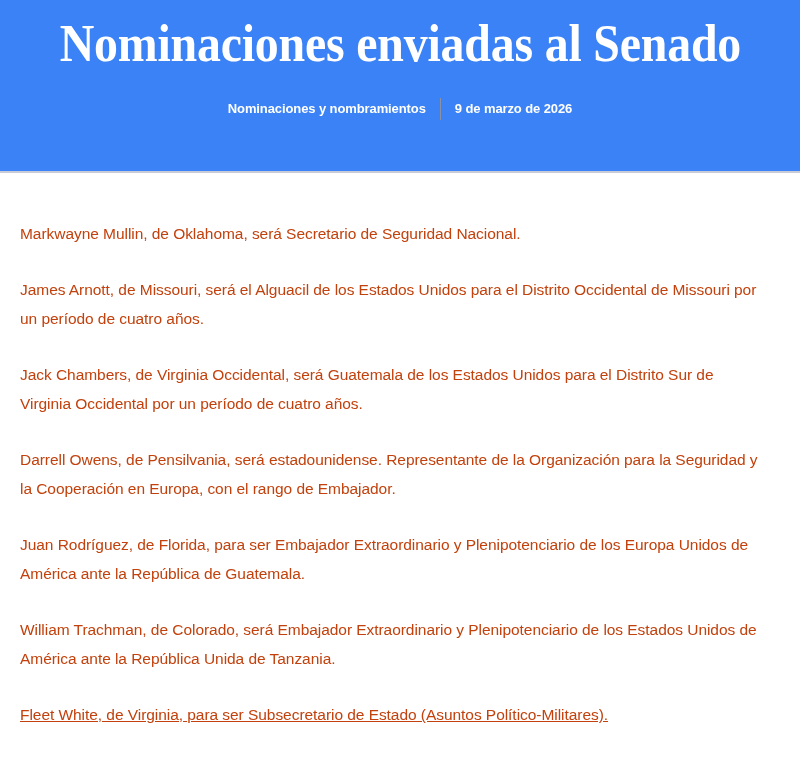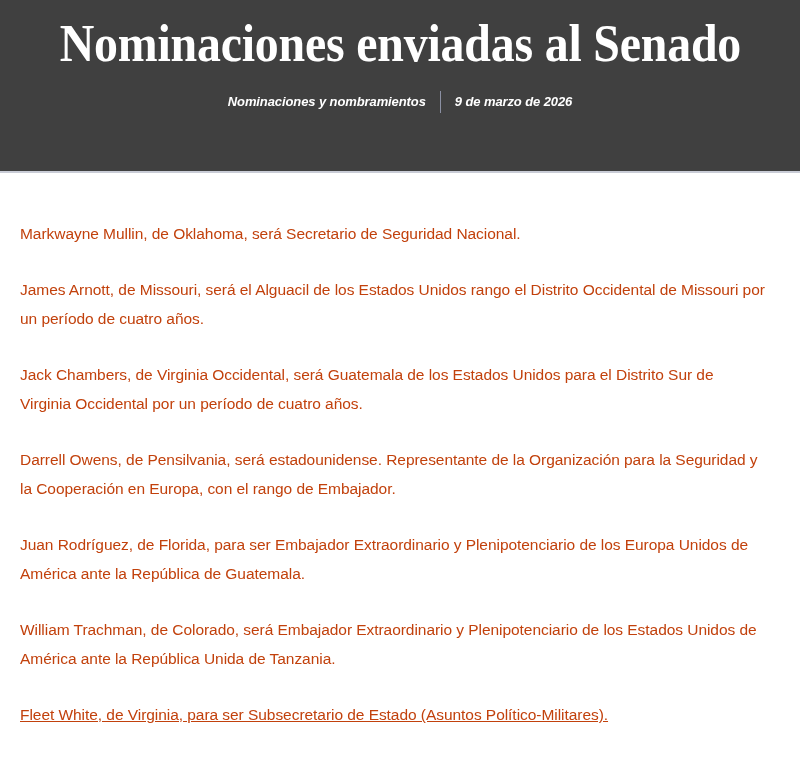--- a/index.html
+++ b/index.html
@@ -10,21 +10,21 @@
   body {
     width: 800px;
     min-height: 763px;
     background: #ffffff;
     font-family: "Liberation Sans", sans-serif;
     -webkit-font-smoothing: antialiased;
   }
 
   
   .masthead {
-    background: #404040;
+    background: #3b82f6;
     height: 173px;
     box-sizing: border-box;
     padding: 0;
     position: relative;
     border-bottom: 2px solid #c9ccd6;
     display: flex;
     flex-direction: column;
     align-items: center;
     justify-content: flex-start;
   }
@@ -41,23 +41,22 @@
     text-align: center;
     white-space: nowrap;
     transform: scaleX(0.92);
     transform-origin: center top;
   }
 
   .masthead-meta {
     display: flex;
     align-items: center;
     justify-content: center;
-    margin-top: 21px;
+    margin-top: 28px;
     height: 22px;
-    font-style: italic;
   }
 
   .meta-label,
   .meta-date {
     color: #ffffff;
     font-size: 13px;
     font-weight: 700;
     line-height: 22px;
     letter-spacing: -0.1px;
     white-space: nowrap;
@@ -99,19 +98,19 @@
 
   <div class="masthead-meta">
     <span class="meta-label">Nominaciones y nombramientos</span>
     <span class="meta-divider"></span>
     <span class="meta-date">9 de marzo de 2026</span>
   </div>
 </header>
 
 <main class="article">
   <p class="article-paragraph">Markwayne Mullin, de Oklahoma, será Secretario de Seguridad Nacional.</p>
-  <p class="article-paragraph">James Arnott, de Missouri, será el Alguacil de los Estados Unidos rango el Distrito Occidental de Missouri por un período de cuatro años.</p>
+  <p class="article-paragraph">James Arnott, de Missouri, será el Alguacil de los Estados Unidos para el Distrito Occidental de Missouri por un período de cuatro años.</p>
   <p class="article-paragraph">Jack Chambers, de Virginia Occidental, será Guatemala de los Estados Unidos para el Distrito Sur de Virginia Occidental por un período de cuatro años.</p>
   <p class="article-paragraph">Darrell Owens, de Pensilvania, será estadounidense. Representante de la Organización para la Seguridad y la Cooperación en Europa, con el rango de Embajador.</p>
   <p class="article-paragraph">Juan Rodríguez, de Florida, para ser Embajador Extraordinario y Plenipotenciario de los Europa Unidos de América ante la República de Guatemala.</p>
   <p class="article-paragraph">William Trachman, de Colorado, será Embajador Extraordinario y Plenipotenciario de los Estados Unidos de América ante la República Unida de Tanzania.</p>
   <p class="article-paragraph">Fleet White, de Virginia, para ser Subsecretario de Estado (Asuntos Político-Militares).</p>
 </main>
 
 </body></html>

